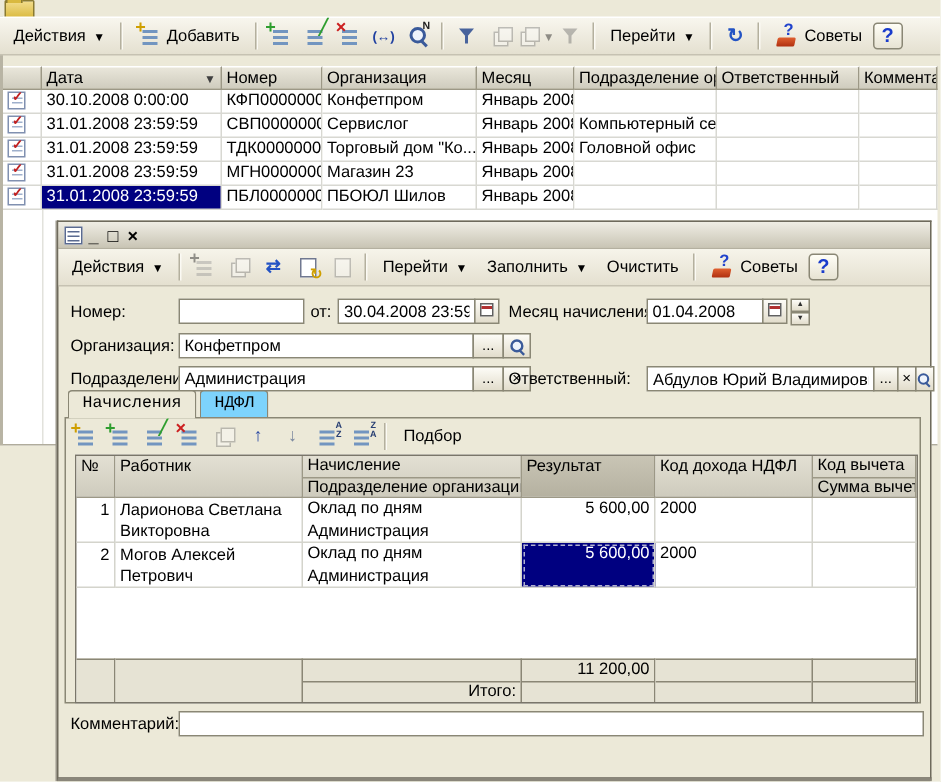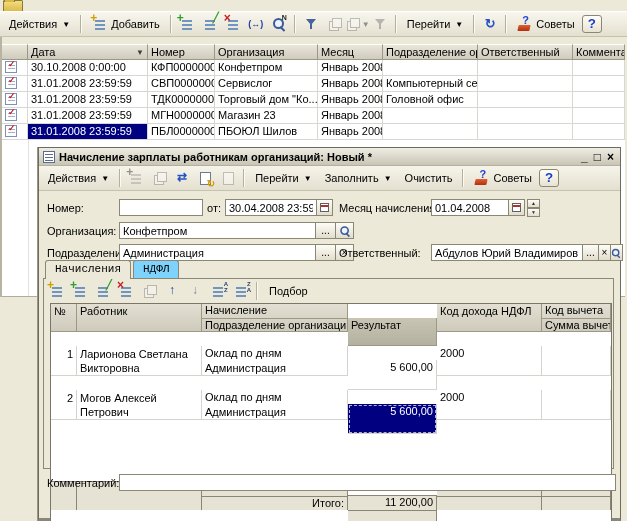--- a/index.html
+++ b/index.html
@@ -116,21 +116,21 @@
   .tab.active { background:#ece9d8; position:relative; z-index:3; height:19px; font-weight:normal; }
 
   .panel { position:absolute; left:4px; top:130px; width:571px; height:191px;
     border:1px solid #8a8775; background:#ece9d8; }
   .gtoolbar { position:absolute; left:2px; top:1px; right:2px; height:22px; display:flex; align-items:center; gap:1px; }
   .gtext { padding:0 6px; height:20px; line-height:20px; }
 
   .grid { position:absolute; left:6px; top:24px; width:562px; border:1px solid #7a766a; background:#fff; }
   .grow, .ghead, .gfoot { display:flex; }
   .gw0{width:26px;flex:none;} .gw1{width:125px;flex:none;} .gw2{width:146px;flex:none;}
-  .gw3{width:89px;flex:none;margin-top:14px;} .gw4{width:105px;flex:none;} .gw5{flex:1;}
+  .gw3{width:89px;flex:none;} .gw4{width:105px;flex:none;} .gw5{flex:1;}
   .ghead > div { background:linear-gradient(#e3e0d3,#cecbbd); border-right:1px solid #9c9886; border-bottom:1px solid #9c9886;
     height:28px; padding:0 3px; line-height:14px; white-space:nowrap; overflow:hidden; }
   .ghead > .two { padding:0; }
   .ghead .sub { height:14px; line-height:13px; padding:0 3px; overflow:hidden; white-space:nowrap; }
   .ghead .sub + .sub { border-top:1px solid #9c9886; }
   .hdr-active { background:linear-gradient(#c9c5b5,#b5b1a0) !important; }
   .grow > div { border-right:1px solid #d4d4cc; border-bottom:1px solid #d4d4cc; height:30px;
     padding:1px 3px; line-height:14px; overflow:hidden; }
   .grow .two { padding:0; }
   .grow .sub { height:15px; line-height:14px; padding:0 3px; white-space:nowrap; overflow:hidden; }
@@ -280,21 +280,20 @@
       <div class="cw6"></div>
       <div class="cw7"></div>
     </div>
   </div>
   <div class="jbody"></div>
 
   <div class="dialog">
 
     <div class="titlebar">
       <span class="title-ic"></span>
-      <span class="title-text">Начисление зарплаты работникам организаций: Новый *</span>
       <span class="winbtns">
         <span>_</span>
         <span>□</span>
         <span>×</span>
       </span>
     </div>
 
     <div class="dtoolbar">
       <button class="tbtn">
           <span>Действия</span>

